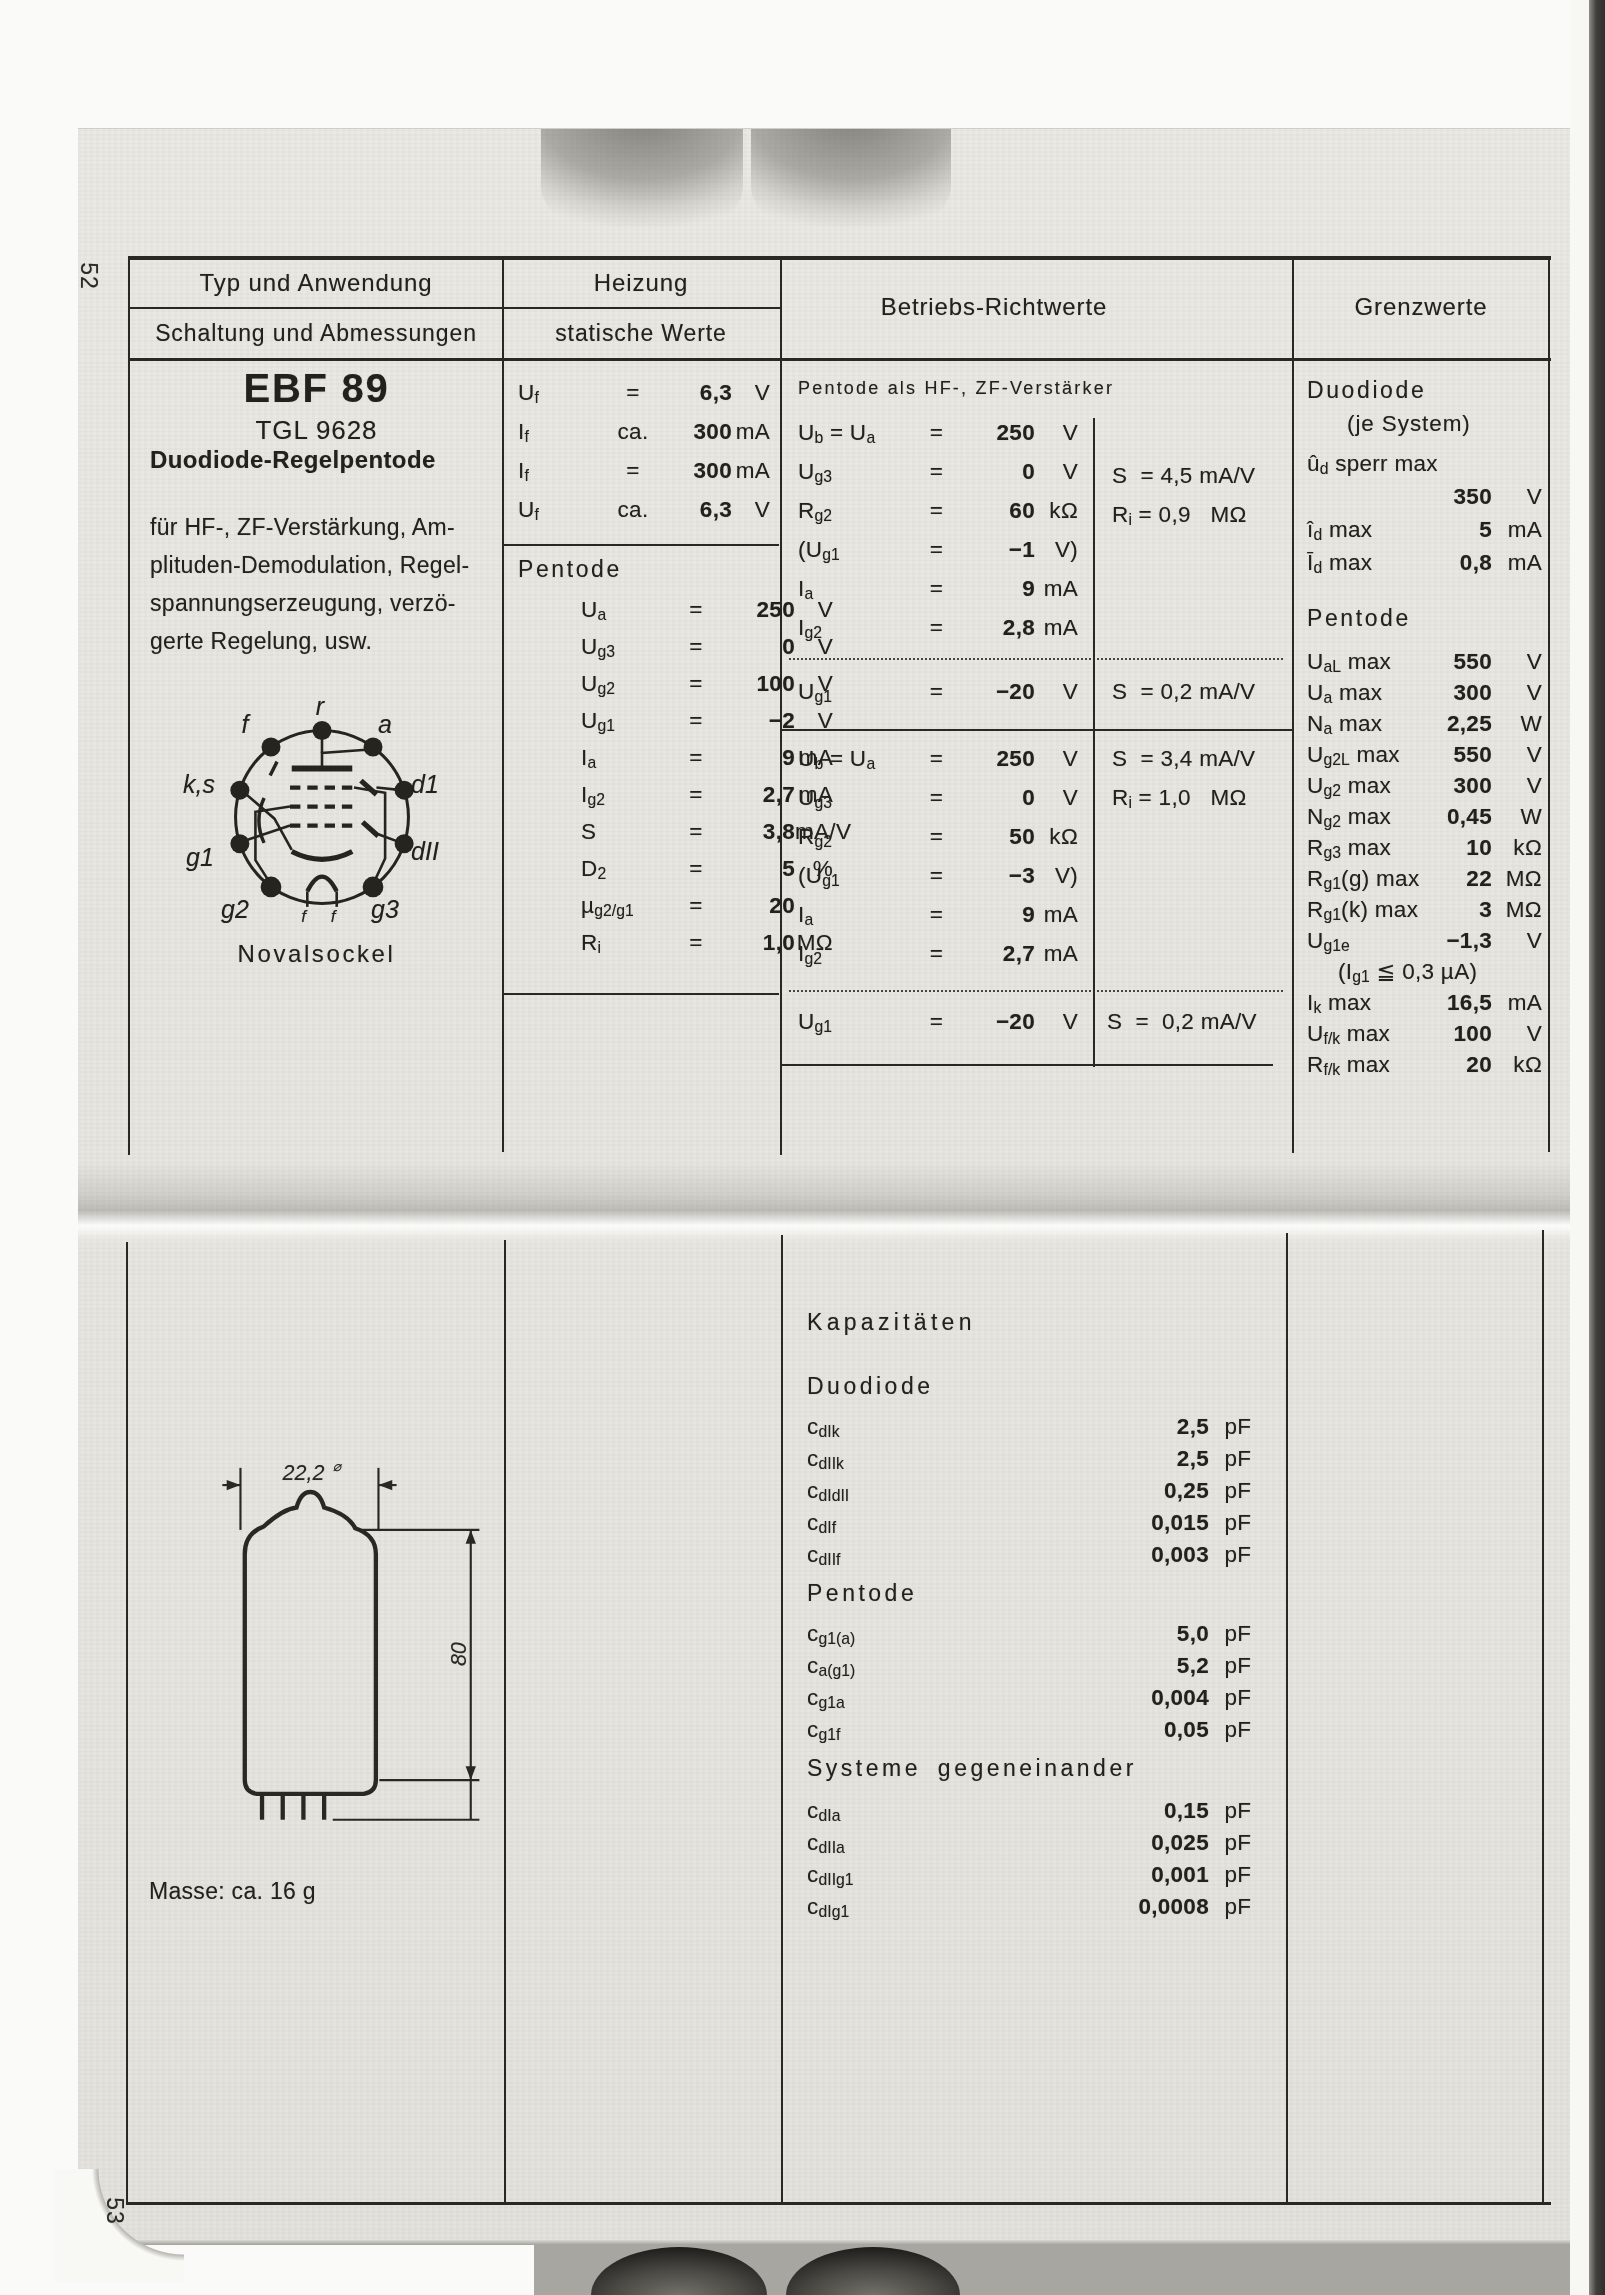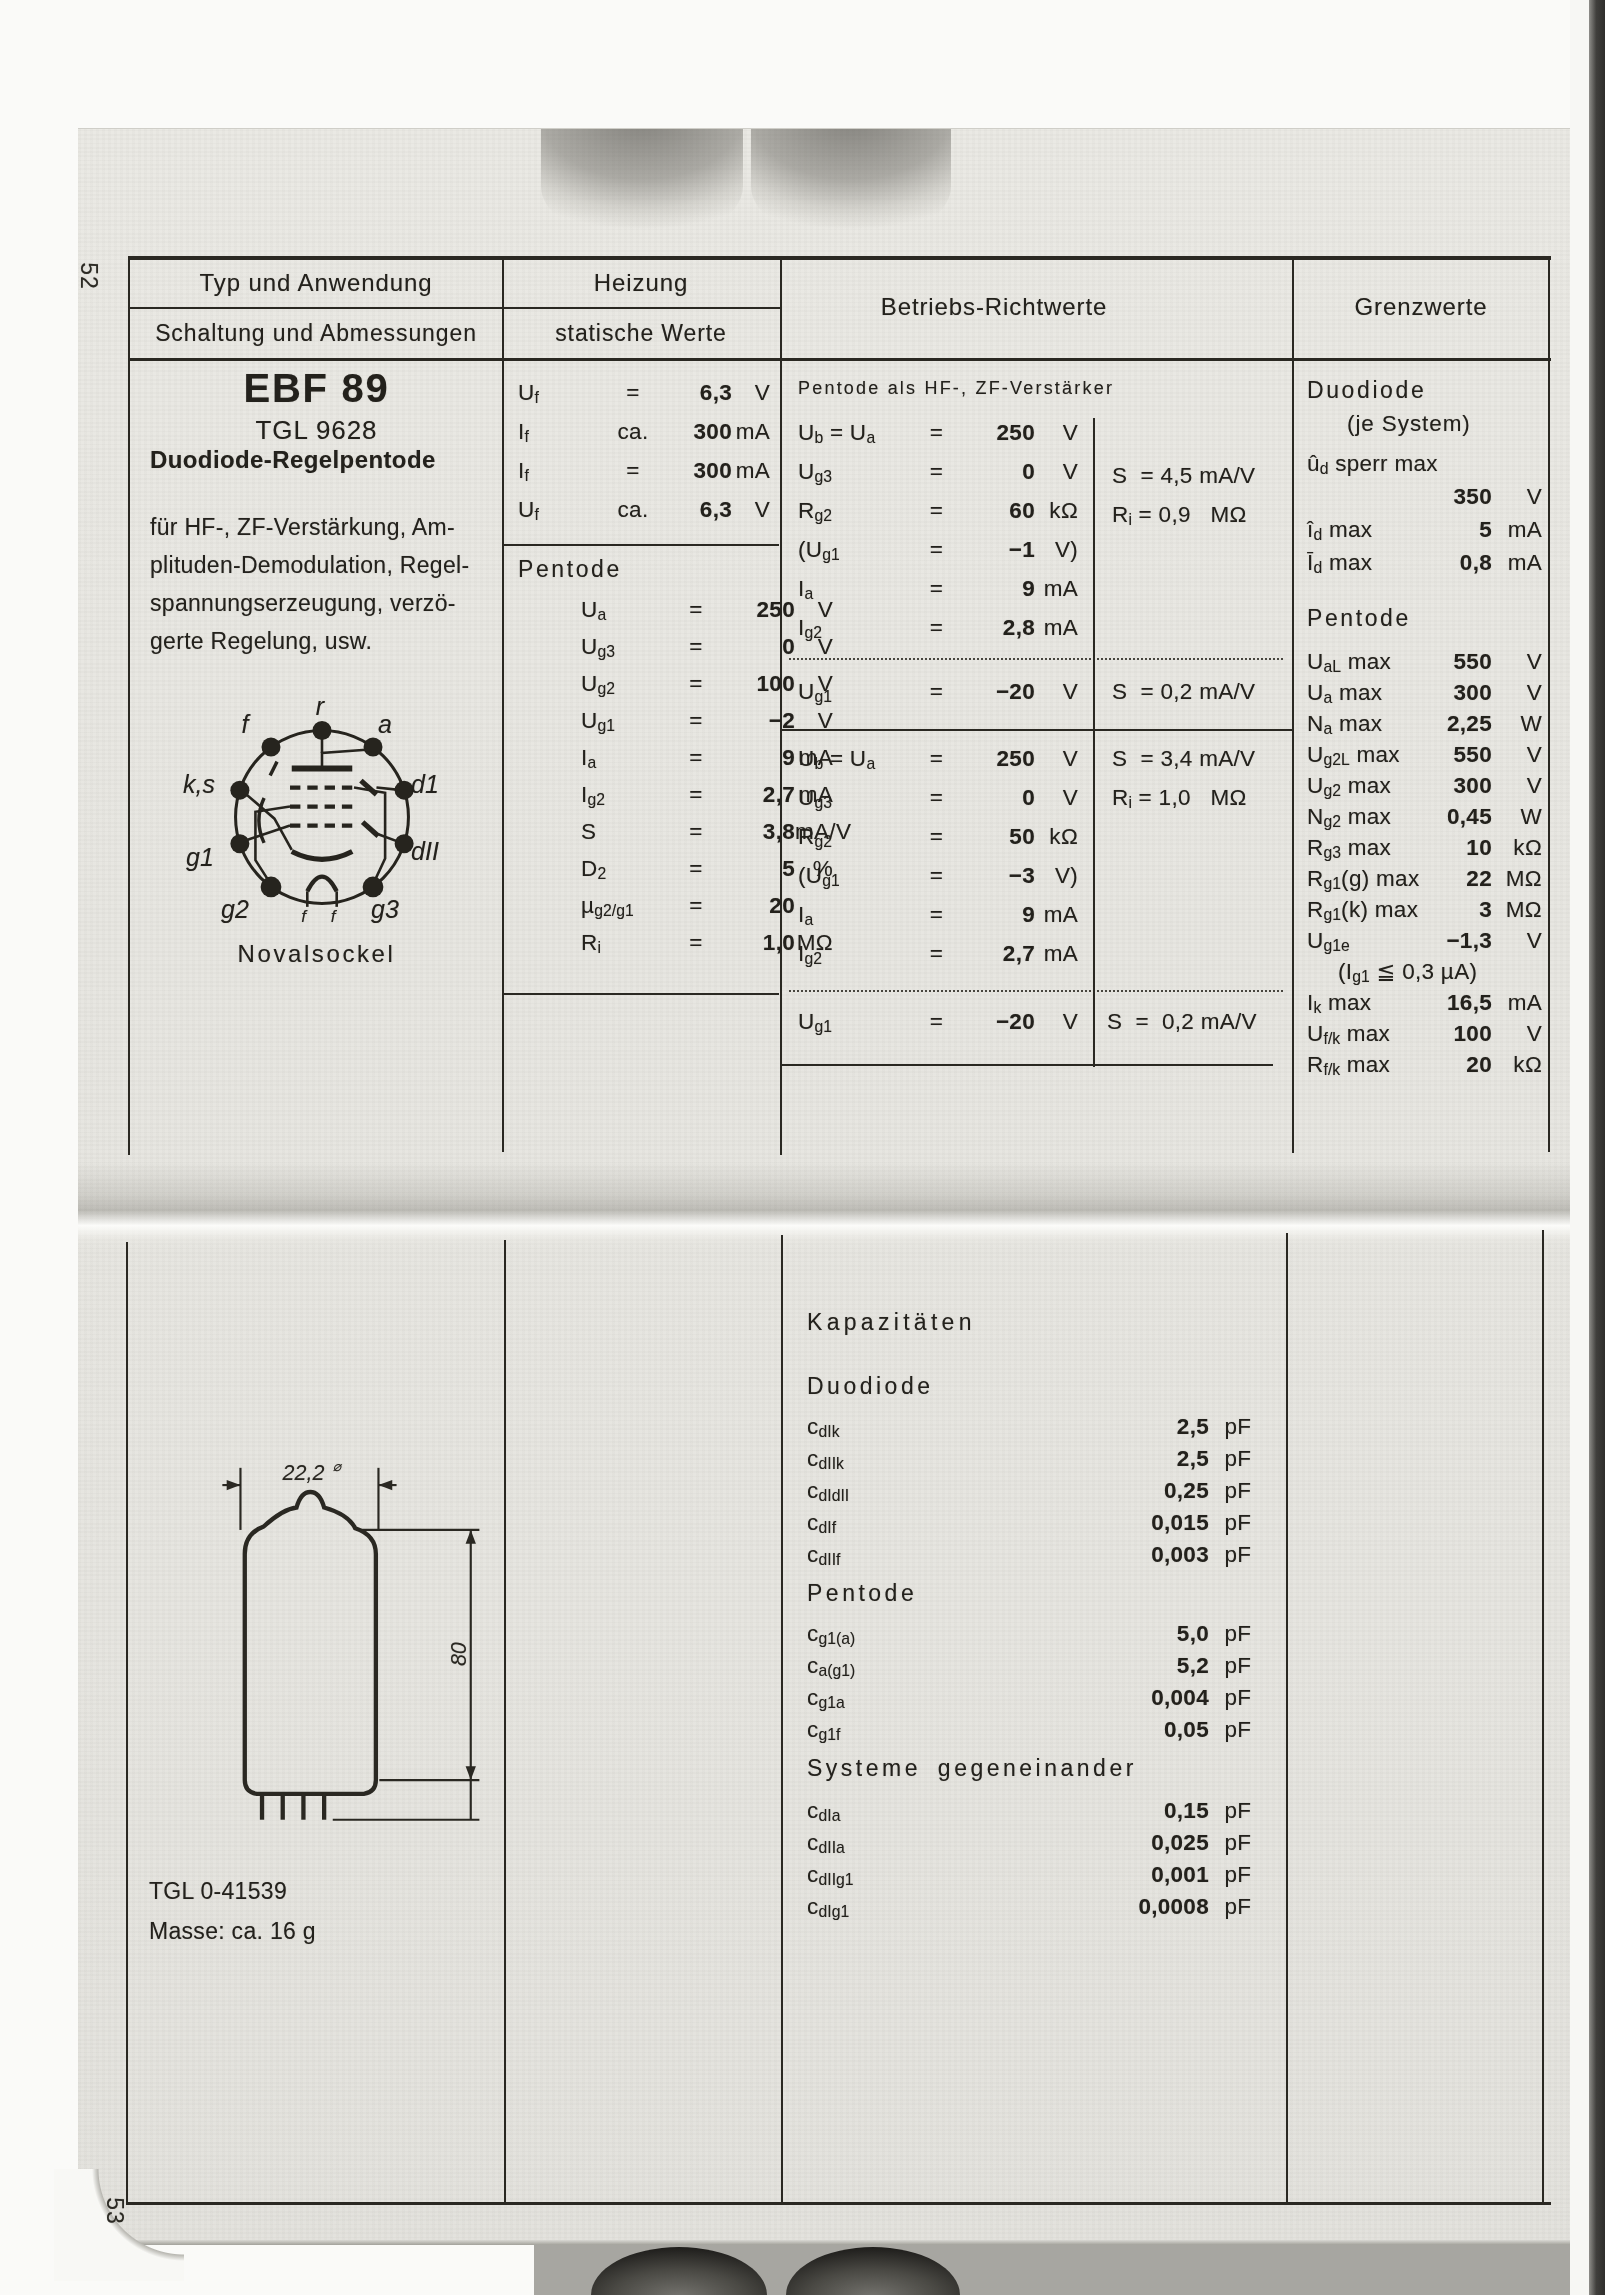--- a/index.html
+++ b/index.html
@@ -584,17 +584,16 @@
       <path d="M300,386 l-6,-16 h12 z"></path>
     </g>
     <g fill="#2a2822" font-family="Liberation Sans, sans-serif" font-style="italic">
       <text x="106" y="38" text-anchor="middle" font-size="25">22,2</text>
       <text x="140" y="28" font-size="16">⌀</text>
       <text x="288" y="246" text-anchor="middle" font-size="25" transform="rotate(-90 288 240)">80</text>
     </g>
   </svg>
 
   <div class="abs notes" style="left:149px;top:1871px;width:371px;">
-    <div>TGL 0-41539</div>
     <div>Masse: ca. 16 g</div>
   </div>
 </div>
 
 
 </body></html>

